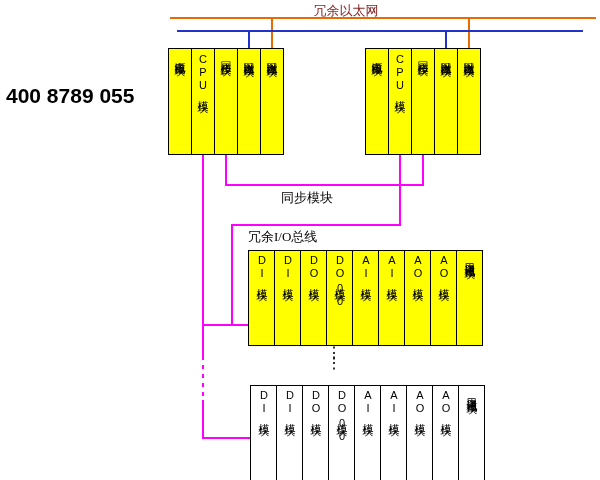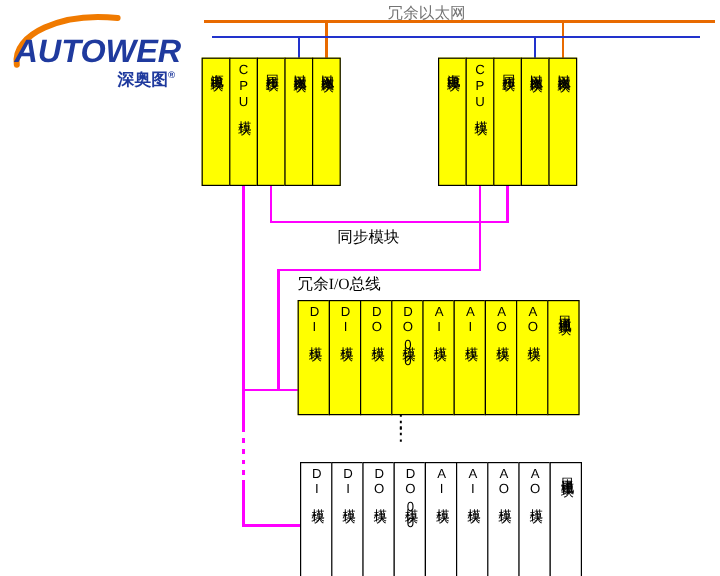--- a/index.html
+++ b/index.html
@@ -13,21 +13,21 @@
   .swoosh{position:absolute;left:-6px;top:-12px;}
   .brand{
     position:absolute;left:4px;top:10px;font-size:27px;font-weight:bold;
     font-style:italic;color:#1f3a9e;letter-spacing:0px;white-space:nowrap;
   }
   .brand-cn{position:absolute;left:90px;top:40px;font-size:14px;font-weight:bold;color:#1f3a9e;white-space:nowrap;}
   .brand-cn sup{font-size:8px;}
   .phone{position:absolute;left:6px;top:84px;font-size:21px;font-weight:bold;color:#000;z-index:3;white-space:nowrap;}
   
   .lbl{position:absolute;z-index:3;font-size:13px;color:#000;white-space:nowrap;}
-  .lbl-eth{left:304px;top:2px;width:84px;text-align:right;color:#737373;}
+  .lbl-eth{left:304px;top:2px;width:84px;text-align:center;color:#7f1d1d;}
   .lbl-sync{left:281px;top:189px;}
   .lbl-iobus{left:248px;top:228px;font-family:Liberation Serif, serif;}
   
   .mod{
     position:absolute;z-index:2;box-sizing:border-box;border:1px solid #000;
     background:#ffff00;color:#000;font-size:11px;letter-spacing:1px;
     writing-mode:vertical-lr;text-orientation:upright;line-height:1;
     overflow:hidden;
   }
   .cpu-mod{top:48px;height:107px;width:24px;padding:4px 0 0 5px;}
@@ -59,29 +59,21 @@
     <g stroke="#ff00ff" stroke-width="2" fill="none">
       <path d="M226 155 V185 H423 V155"></path>
       <path d="M400 155 V225 H232 V325"></path>
       <path d="M203 325 H249"></path>
       <path d="M203 155 V356"></path>
       <path d="M203 356 V400" stroke-dasharray="4 5"></path>
       <path d="M203 400 V438 H251"></path>
     </g>
   </svg>
 
-  <div class="logo">
-    <svg class="swoosh" width="160" height="58">
-      <path d="M12 48 C8 22 50 4 96 9" stroke="#f07a00" stroke-width="5" fill="none" stroke-linecap="round"></path>
-    </svg>
-    <div class="brand">AUTOWER</div>
-    <div class="brand-cn">
-      <span>深奥图</span><sup>®</sup>
-    </div>
-  </div>
+  <div class="phone">400 8789 055</div>
 
   <div class="lbl lbl-eth">冗余以太网</div>
   <div class="lbl lbl-sync">同步模块</div>
   <div class="lbl lbl-iobus">冗余I/O总线</div>
 
   <div class="mod cpu-mod" style="left:168px">电源模块</div>
   <div class="mod cpu-mod" style="left:191px">CPU模块</div>
   <div class="mod cpu-mod" style="left:214px">同步模块</div>
   <div class="mod cpu-mod" style="left:237px">以太网模块</div>
   <div class="mod cpu-mod" style="left:260px">以太网模块</div>

